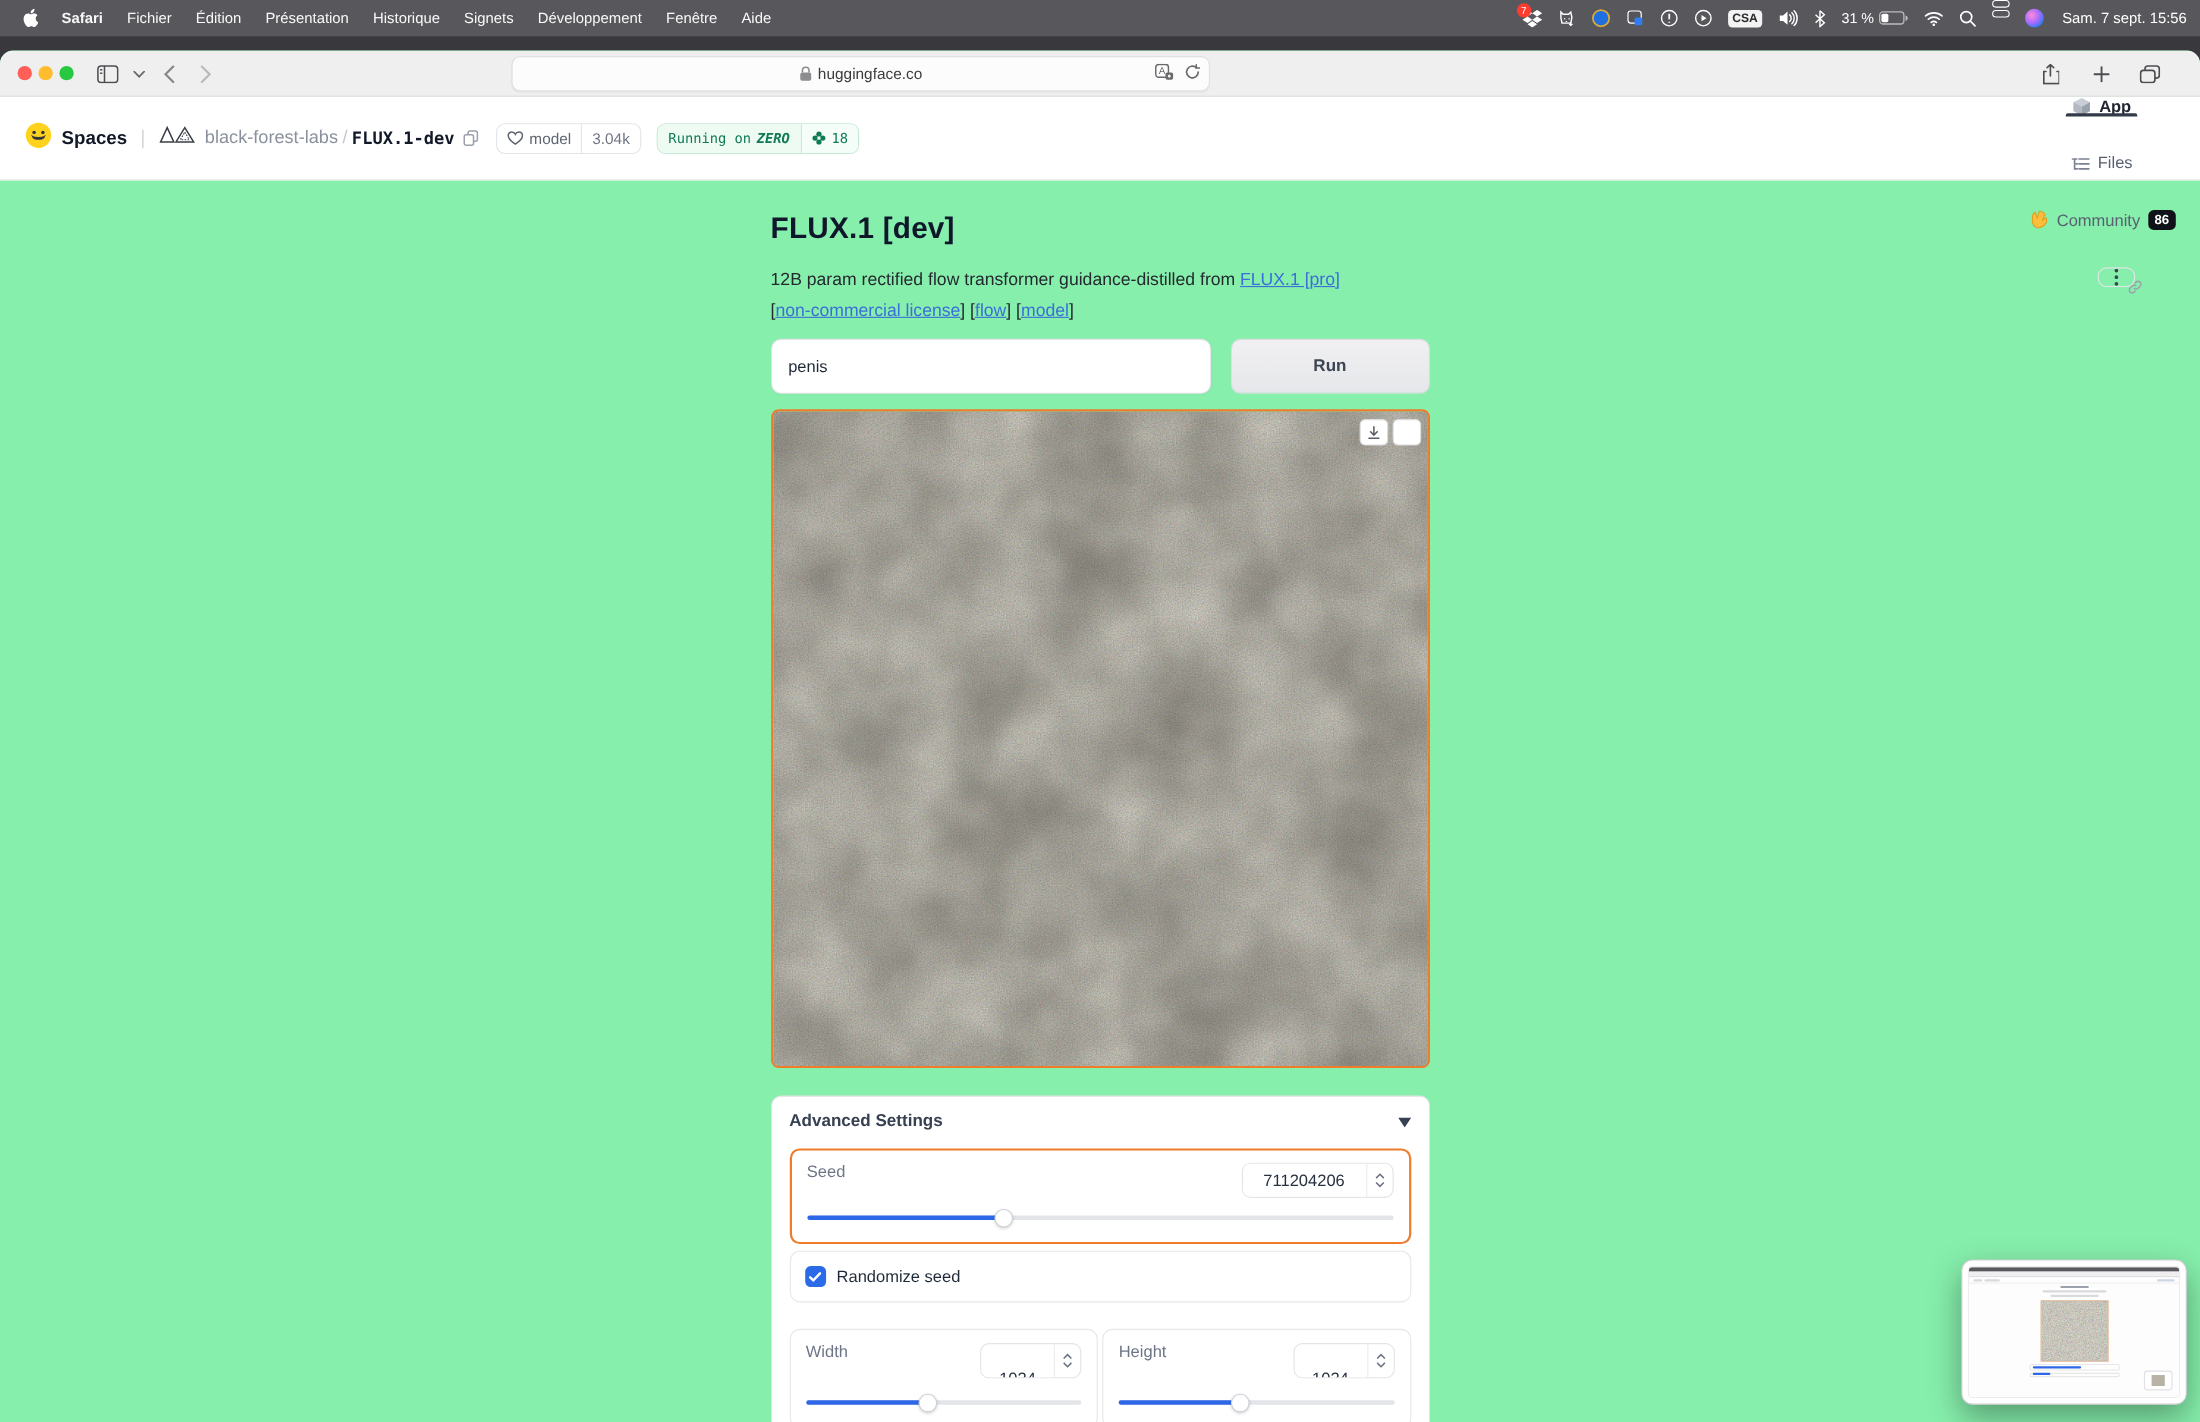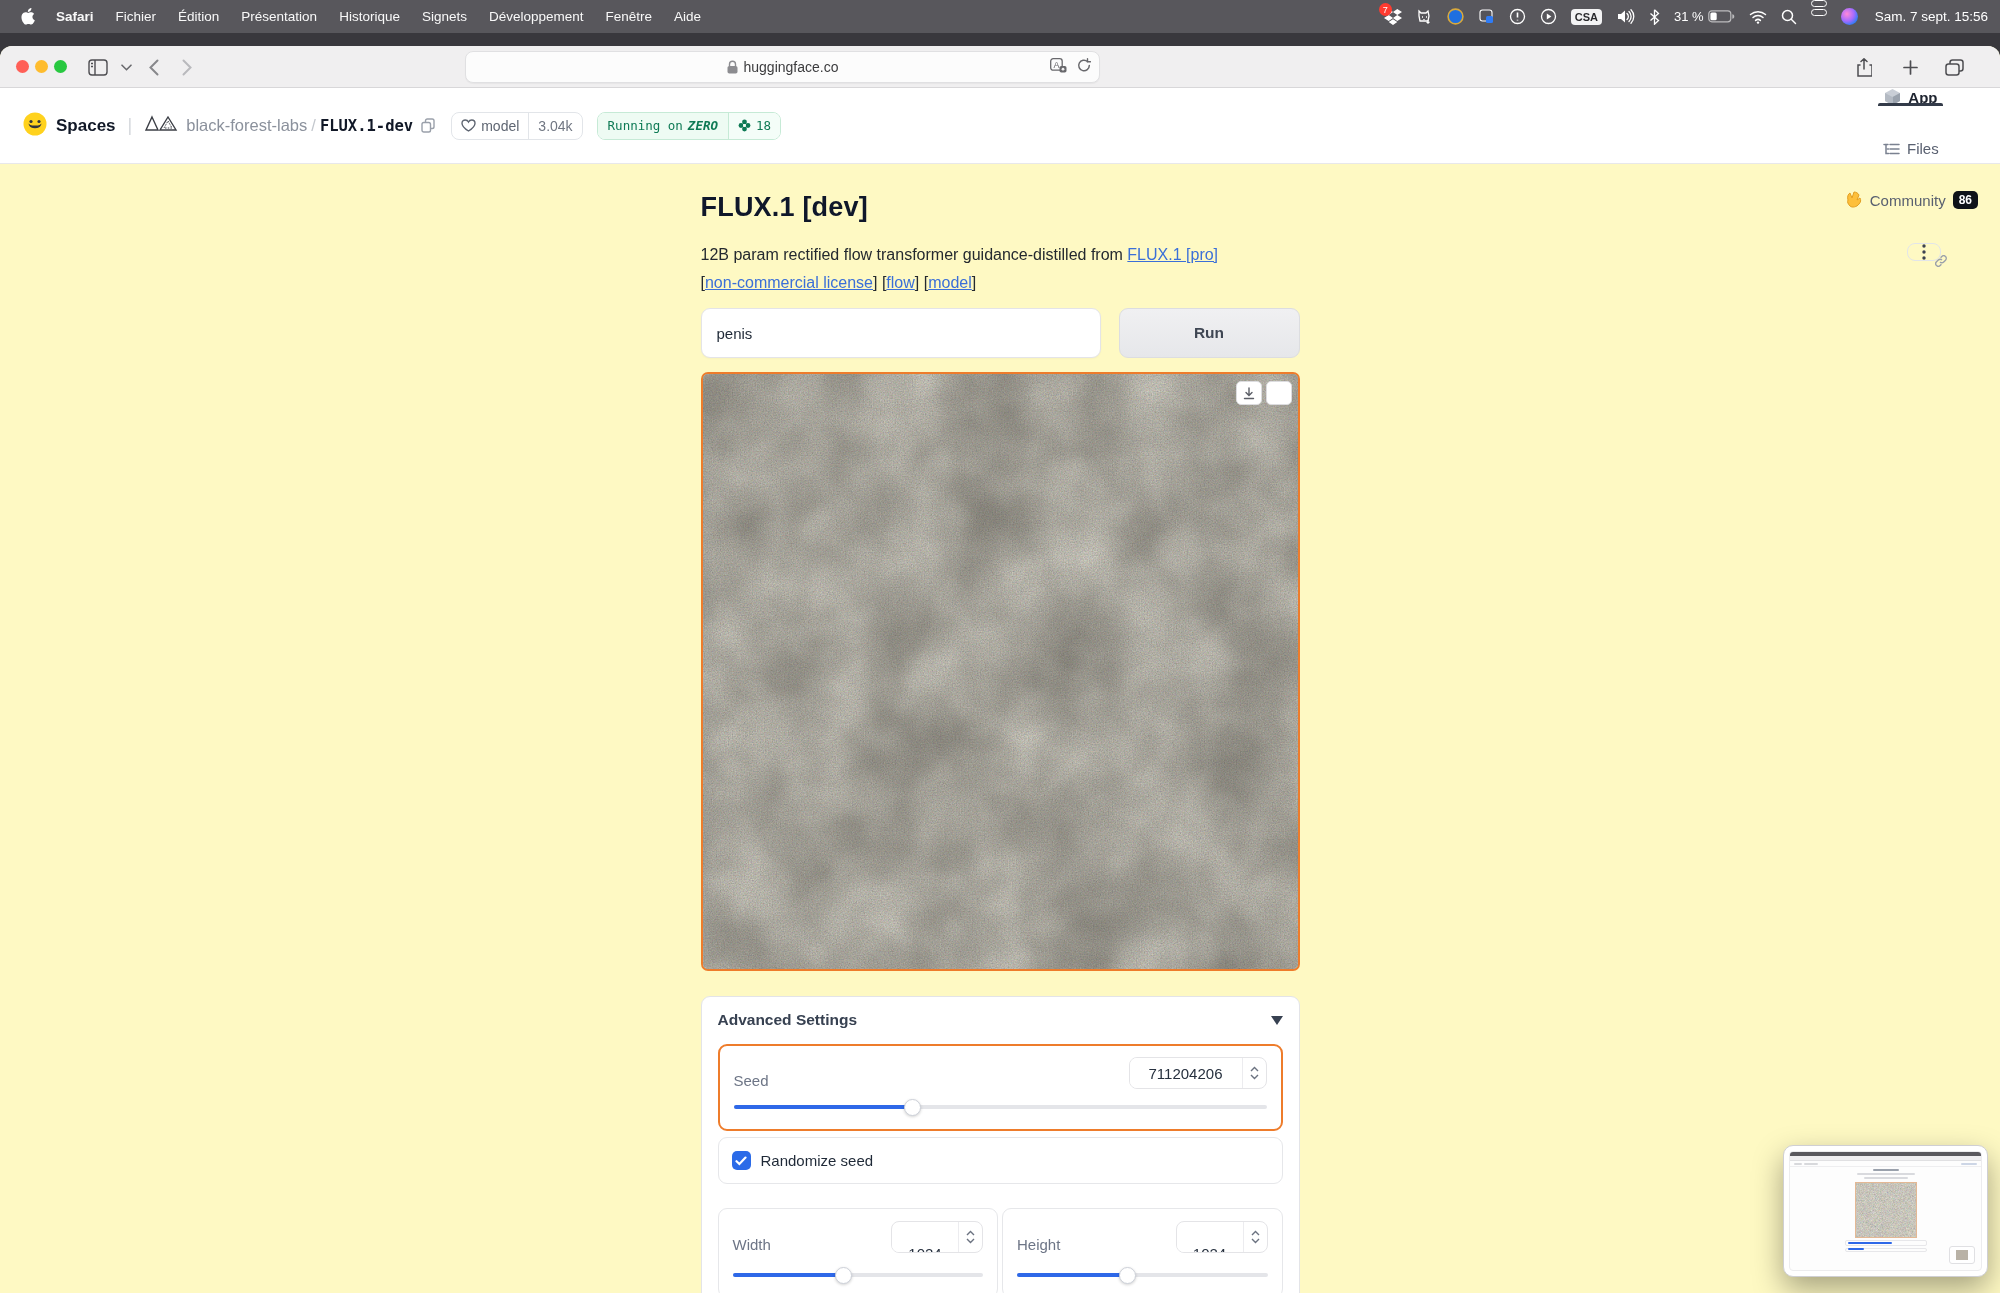--- a/index.html
+++ b/index.html
@@ -20,21 +20,21 @@
             width:13px; height:13px; border-radius:50%; display:flex; align-items:center; justify-content:center; }
   .csa { background:#f3f3f4; color:#2b2b2e; font-weight:bold; font-size:11px; border-radius:4px; padding:2px 4px; }
   .battxt { font-size:13px; margin-right:4px; }
   .clock { font-size:13.5px; padding-left:10px; white-space:nowrap; }
   .siri { width:17px; height:17px; border-radius:50%;
           background:radial-gradient(circle at 35% 35%, #ff8ad8, #a66bff 45%, #2f7cf6 75%, #133a8a); }
   .cc-icon { display:flex; flex-direction:column; gap:2px; }
   .cc-icon span { width:16px; height:7px; border:1.4px solid #fff; border-radius:4px; display:block; }
 
   
-  .window { position:absolute; top:46px; left:0; right:0; bottom:0; background:#fef9c3;
+  .window { position:absolute; top:46px; left:0; right:0; bottom:0; background:#86efac;
             border-radius:12px 12px 0 0; overflow:hidden; z-index:2; }
   .sftoolbar { position:relative; height:42px; background:#f0eff0; border-bottom:1px solid #d8d7d9; }
   .tl { position:absolute; top:14px; width:13px; height:13px; border-radius:50%; }
   .tl.r { left:16px; background:#ff5f57; } .tl.y { left:35px; background:#febc2e; } .tl.g { left:54px; background:#28c840; }
   .tbtn { position:absolute; top:8px; color:#4d4d51; display:flex; align-items:center; justify-content:center; width:28px; height:26px; }
   .urlfield { position:absolute; left:465px; top:5px; width:635px; height:32px; background:#fcfcfc;
               border:1px solid #e0e0e2; border-radius:8px; display:flex; align-items:center; justify-content:center;
               color:#3c3c3e; font-size:14px; box-shadow:0 1px 1px rgba(0,0,0,.04); }
   .urlfield .lock { margin-right:6px; display:flex; }
   .url-right { position:absolute; right:8px; top:0; height:100%; display:flex; align-items:center; gap:10px; color:#68686c; }
@@ -78,21 +78,21 @@
   .imgbox { position:relative; margin-top:14px; width:599px; height:599px; border:2px solid #ee7c2b; border-radius:7px; overflow:hidden; }
   .imgbox svg.noise { display:block; width:100%; height:100%; }
   .imgtool { position:absolute; top:7px; width:26px; height:24px; background:#fff; border:1px solid #dcdcdf;
              border-radius:5px; display:flex; align-items:center; justify-content:center; color:#5b5e66; }
   .imgtool.dl { right:36px; } .imgtool.fs { right:6px; }
 
   .accordion { margin-top:25px; border:1px solid #e3e4e8; border-radius:9px; padding:14px 16px 16px; background:#fff; }
   .acc-head { display:flex; align-items:center; justify-content:space-between; cursor:pointer; }
   .acc-title { font-size:15.5px; font-weight:bold; color:#374151; }
   .seedgroup { margin-top:15px; border:2px solid #ee7c2b; border-radius:9px; padding:11px 14px 14px; }
-  .rowlbl { display:flex; align-items:flex-end; justify-content:space-between; }
+  .rowlbl { display:flex; align-items:flex-start; justify-content:space-between; }
   .glabel { font-size:15px; color:#6d7586; }
   .numwrap { display:flex; align-items:center; border:1px solid #e4e4e7; border-radius:8px; height:32px; background:#fff; overflow:hidden; }
   .numwrap input { border:none; outline:none; width:112px; height:100%; text-align:center; font-size:15px; color:#27313f;
                    font-family:"Liberation Sans",sans-serif; }
   .numwrap.small input { width:66px;margin-top:32px; }
   .stepper { display:flex; flex-direction:column; justify-content:center; gap:2px; border-left:1px solid #ececef;
              padding:0 7px; height:100%; color:#6b7280; }
   .slider { position:relative; height:16px; margin-top:10px; cursor:pointer; }
   .slider .track { position:absolute; top:6px; left:0; right:0; height:4px; border-radius:2px; background:#e4e5e9; }
   .slider .fill { position:absolute; top:6px; left:0; height:4px; border-radius:2px; background:#2e68e8; }

